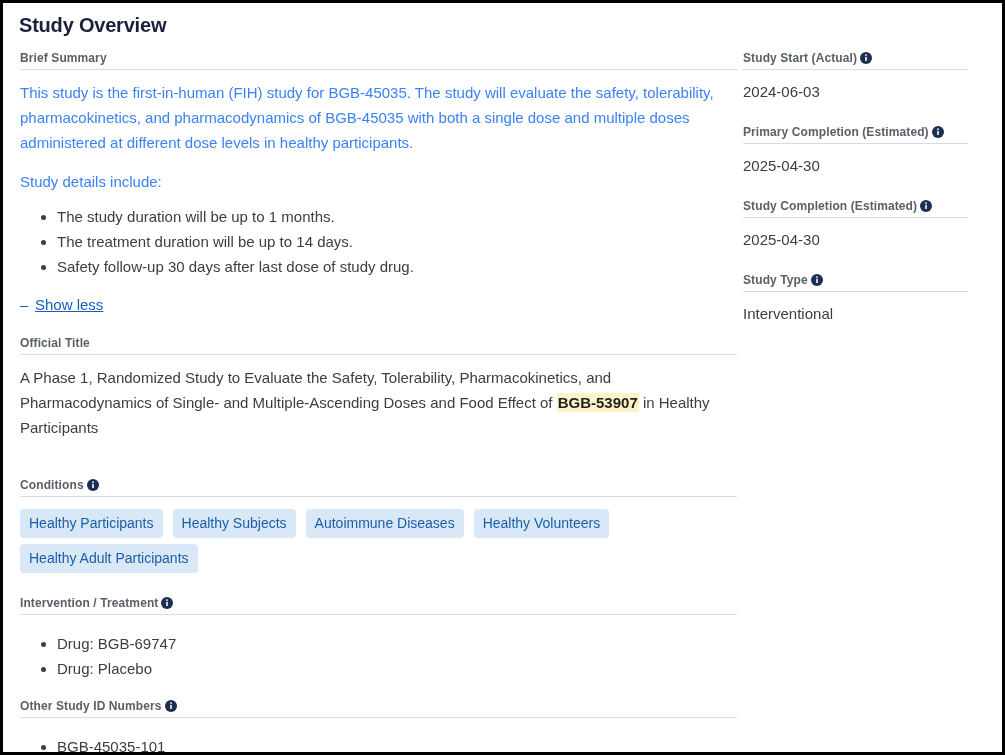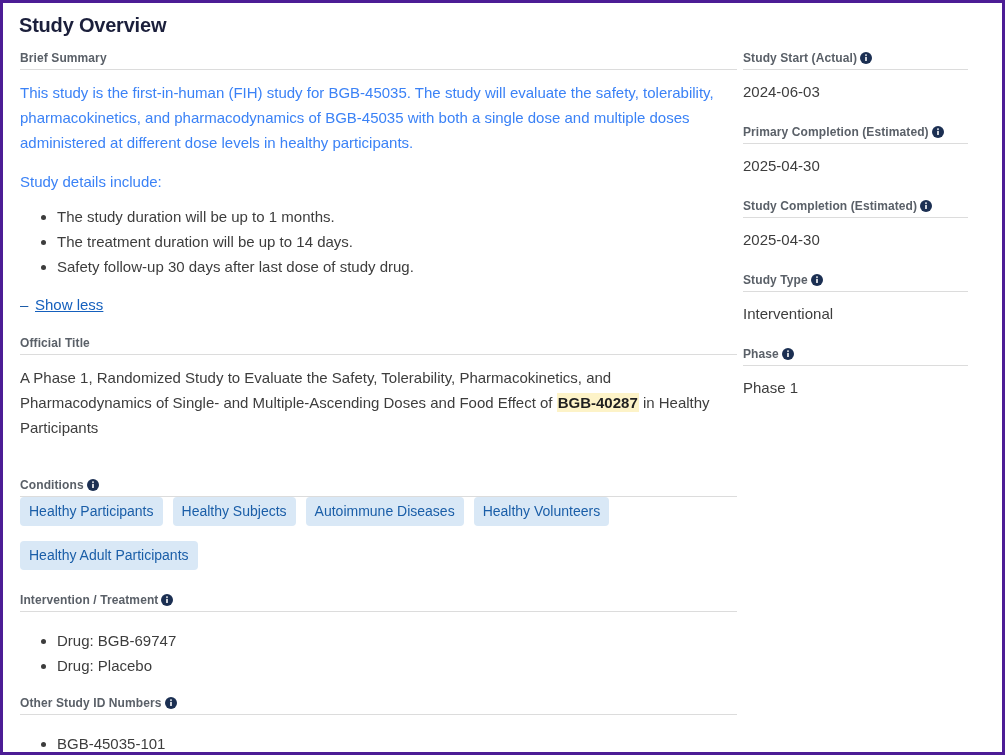--- a/index.html
+++ b/index.html
@@ -12,21 +12,21 @@
     width: 1005px;
     height: 755px;
     font-family: "Liberation Sans", sans-serif;
     overflow: hidden;
   }
 
   #frame {
     position: relative;
     width: 1005px;
     height: 755px;
-    border: 3px solid #4c1d95;
+    border: 3px solid #000000;
     background: #ffffff;
     overflow: hidden;
   }
 
   #inner {
     position: absolute;
     left: 0; top: 0;
     width: 999px;
     padding: 11px 0 0 0;
   }
@@ -126,23 +126,24 @@
     width: 720px;
   }
   .hl {
     background: #fdf3c8;
     font-weight: bold;
     color: #1f1f1f;
     padding: 1px 1px;
   }
 
   #conditions-tags {
+    margin-top: 12px;
     display: flex;
     flex-wrap: wrap;
-    gap: 15px 10px;
+    gap: 6px 10px;
     width: 720px;
   }
   .tag {
     background: #d9e8f6;
     color: #1a5ea8;
     font-size: 14px;
     line-height: 18px;
     padding: 5px 9px 6px 9px;
     border-radius: 4px;
     white-space: nowrap;
@@ -182,21 +183,21 @@
           <div id="show-less-row">
             <span class="minus-glyph">–</span>
             <span class="link">Show less</span>
           </div>
         </div>
 
         <div class="block-gap"></div>
 
         <div>
           <span class="sec-label"><span>Official Title</span></span>
-          <p class="official-title-text"><span>A Phase 1, Randomized Study to Evaluate the Safety, Tolerability, Pharmacokinetics, and Pharmacodynamics of Single- and Multiple-Ascending Doses and Food Effect of </span><span class="hl">BGB-40287</span><span> in Healthy Participants</span></p>
+          <p class="official-title-text"><span>A Phase 1, Randomized Study to Evaluate the Safety, Tolerability, Pharmacokinetics, and Pharmacodynamics of Single- and Multiple-Ascending Doses and Food Effect of </span><span class="hl">BGB-53907</span><span> in Healthy Participants</span></p>
         </div>
 
         <div class="block-gap"></div>
 
         <div>
           <span class="sec-label"><span>Conditions</span><span class="info-icon"><svg width="12" height="12" viewBox="0 0 12 12">
                   <circle cx="6" cy="6" r="6" fill="#1b2f52"></circle>
                   <rect x="5.2" y="4.8" width="1.6" height="4.2" rx="0.6" fill="#ffffff"></rect>
                   <circle cx="6" cy="3.1" r="0.95" fill="#ffffff"></circle>
                 </svg></span></span>
@@ -270,26 +271,18 @@
 
         <div class="rc-field">
           <span class="sec-label"><span>Study Type</span><span class="info-icon"><svg width="12" height="12" viewBox="0 0 12 12">
                   <circle cx="6" cy="6" r="6" fill="#1b2f52"></circle>
                   <rect x="5.2" y="4.8" width="1.6" height="4.2" rx="0.6" fill="#ffffff"></rect>
                   <circle cx="6" cy="3.1" r="0.95" fill="#ffffff"></circle>
                 </svg></span></span>
           <div class="rc-value">Interventional</div>
         </div>
 
-        <div class="rc-field">
-          <span class="sec-label"><span>Phase</span><span class="info-icon"><svg width="12" height="12" viewBox="0 0 12 12">
-                  <circle cx="6" cy="6" r="6" fill="#1b2f52"></circle>
-                  <rect x="5.2" y="4.8" width="1.6" height="4.2" rx="0.6" fill="#ffffff"></rect>
-                  <circle cx="6" cy="3.1" r="0.95" fill="#ffffff"></circle>
-                </svg></span></span>
-          <div class="rc-value">Phase 1</div>
-        </div>
 
       </div>
 
     </div>
   </div>
 </div>
 
 </body></html>

